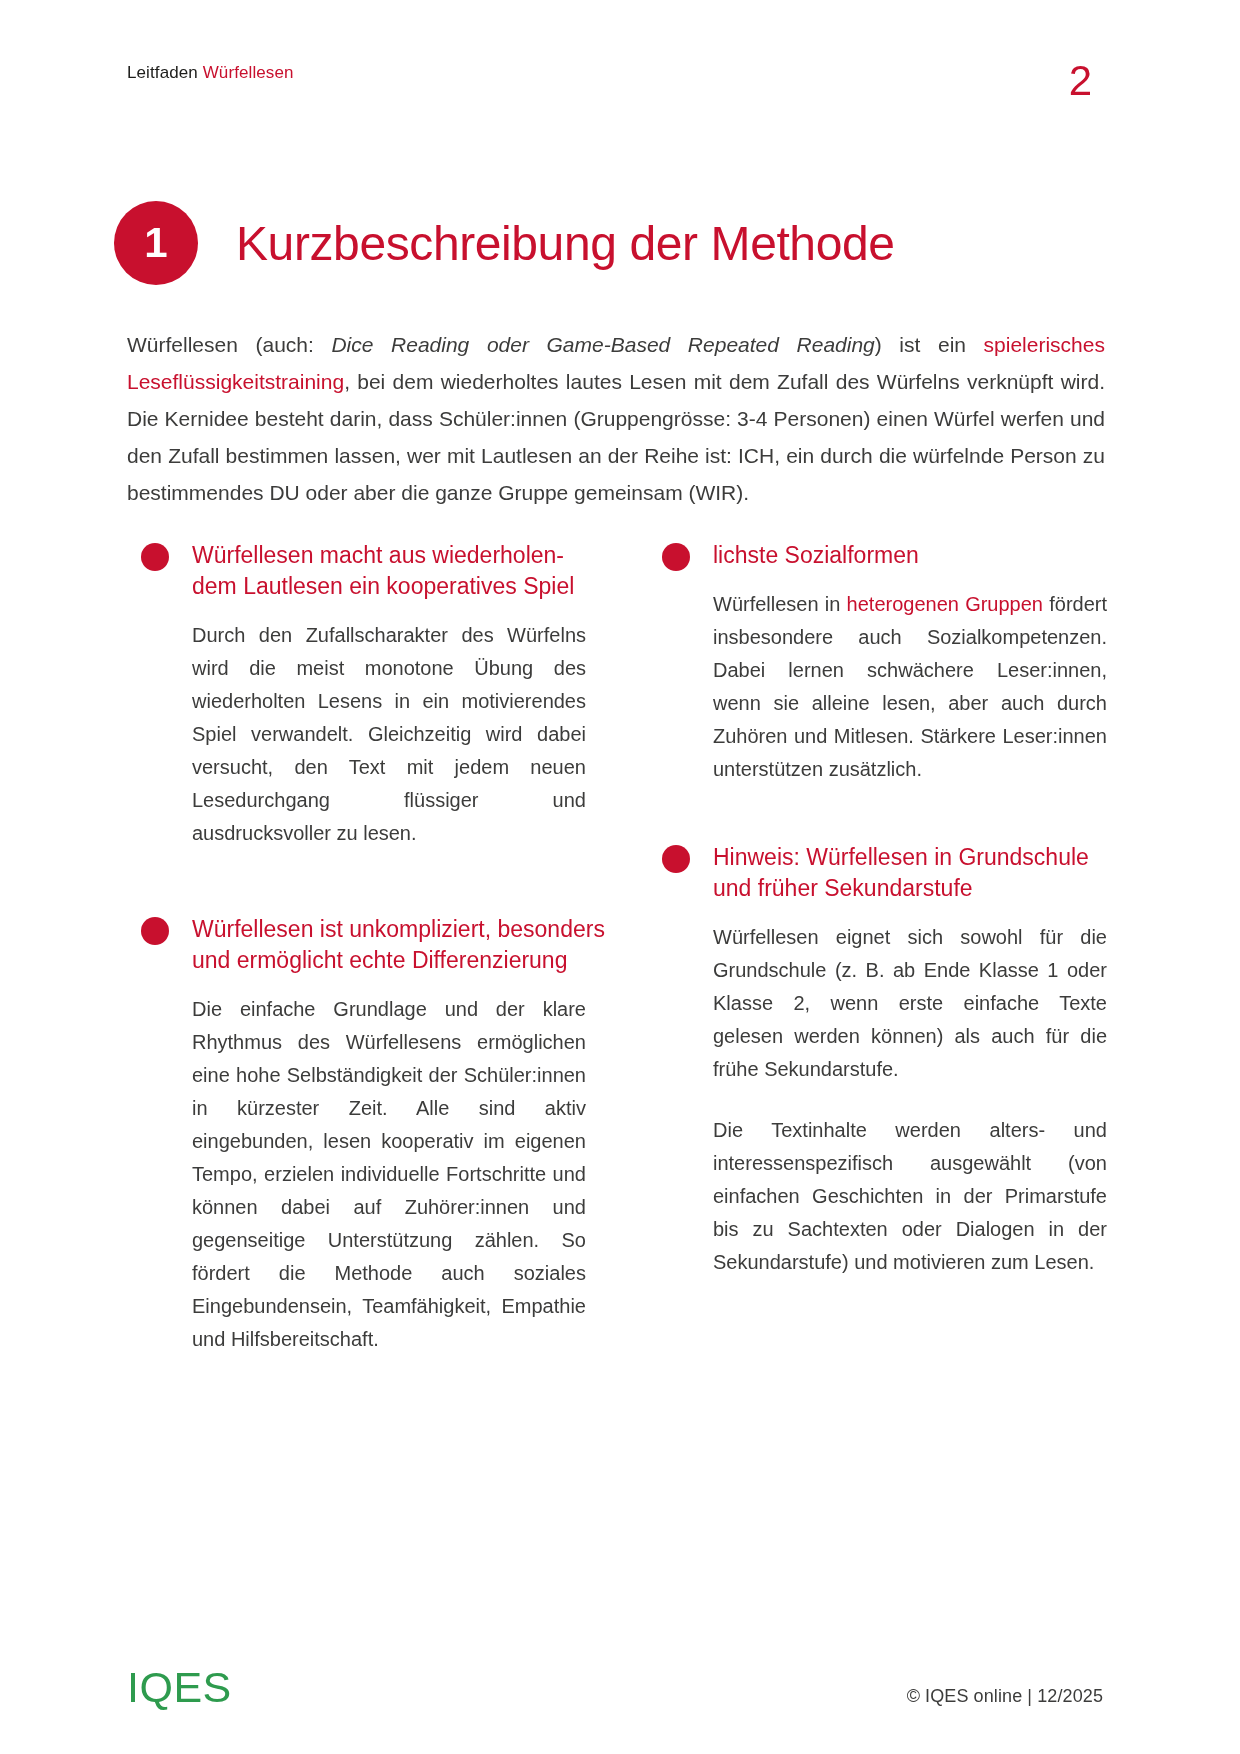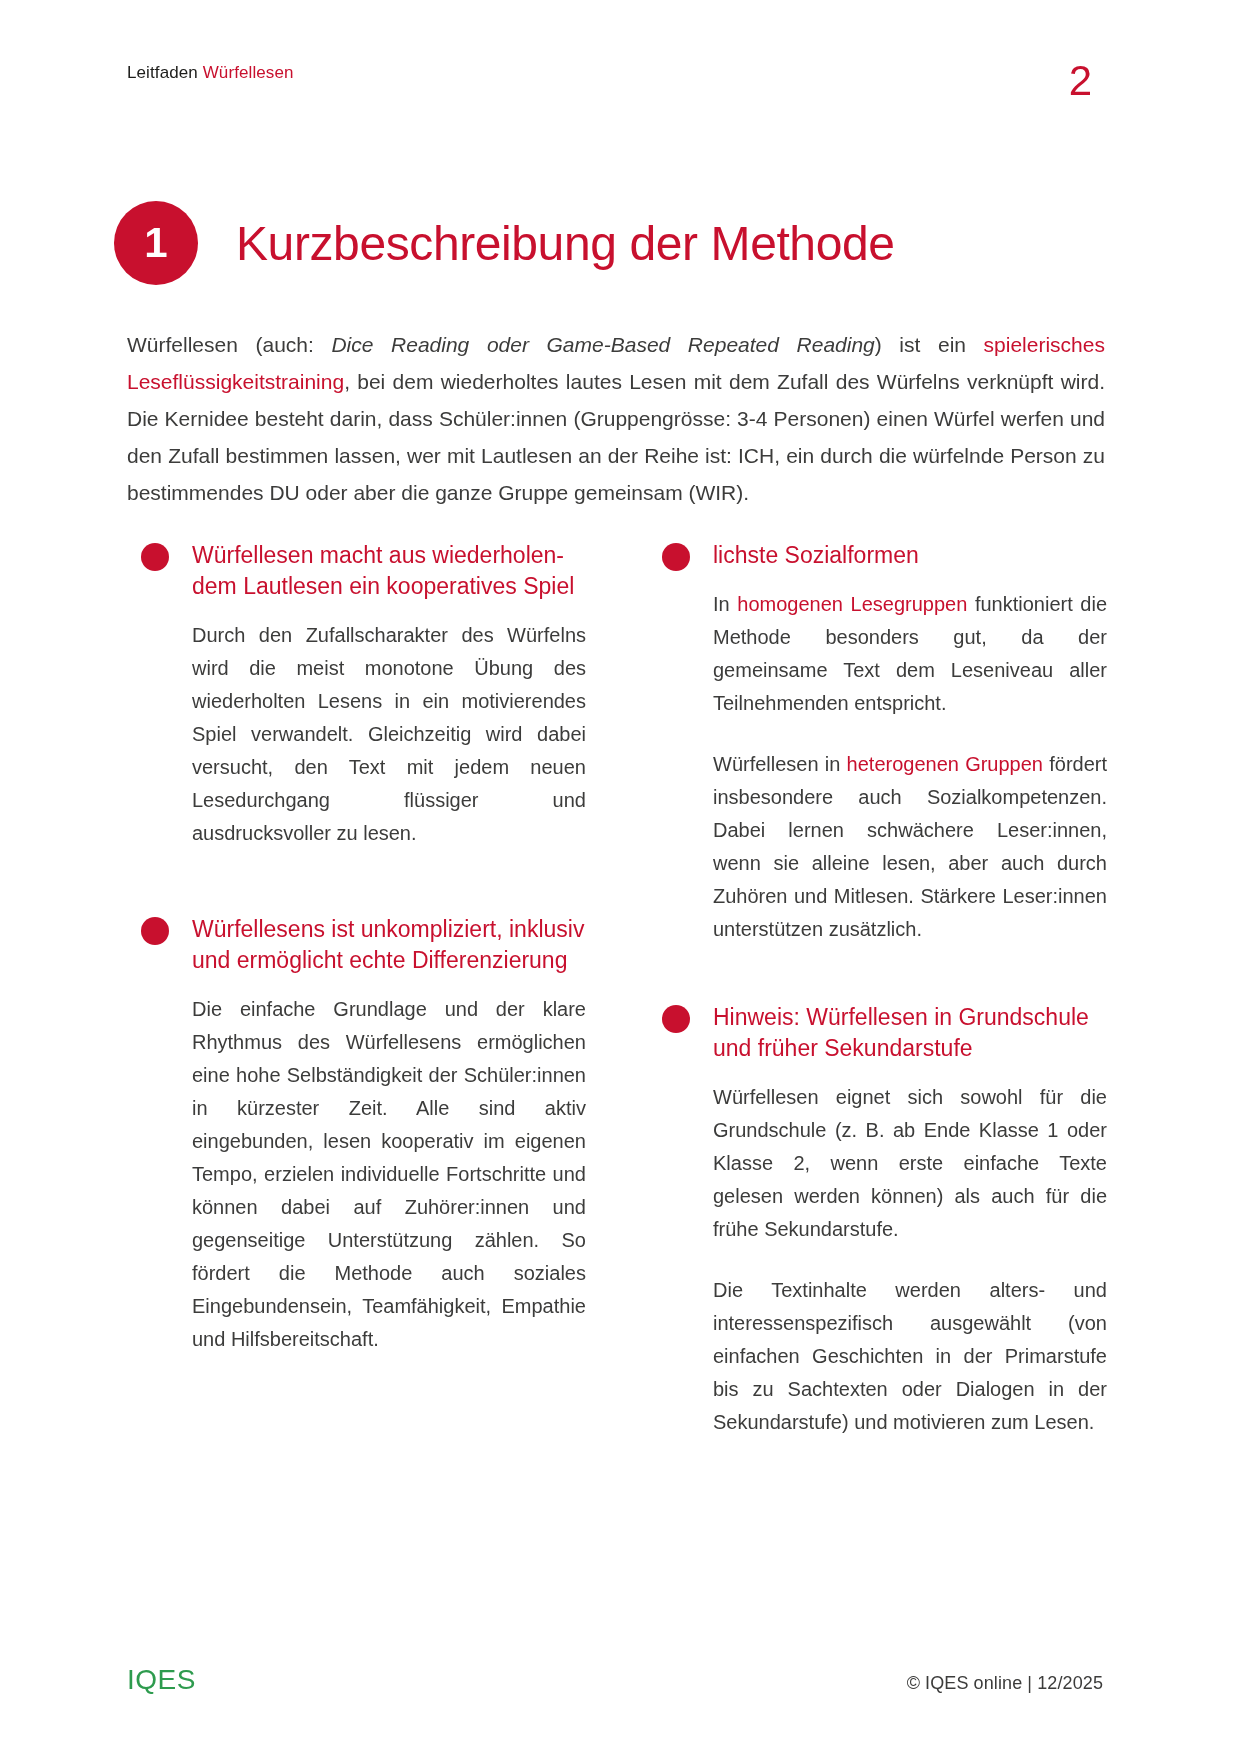--- a/index.html
+++ b/index.html
@@ -135,21 +135,21 @@
   .page-footer{
     position:absolute;
     left:127px; right:137px;
     top:1666px;
     display:flex;
     justify-content:space-between;
     align-items:baseline;
   }
   .footer-logo{
     color:var(--green);
-    font-size:28px;
+    font-size:43px;
     font-weight:400;
     letter-spacing:0.5px;
     line-height:1;
   }
   .footer-copyright{
     font-size:18px;
     color:var(--ink);
     letter-spacing:0.1px;
   }
 </style>
@@ -188,38 +188,37 @@
             <span>dem Lautlesen ein kooperatives Spiel</span>
           </h2>
           <p>Durch den Zufallscharakter des Würfelns wird die meist monotone Übung des wiederholten Lesens in ein motivierendes Spiel verwandelt. Gleichzeitig wird dabei versucht, den Text mit jedem neuen Lesedurchgang flüssiger und ausdrucksvoller zu lesen.</p>
         </div>
       </div>
 
       <div class="topic" style="margin-top:64px;">
         <span class="bullet"></span>
         <div class="topic-body">
           <h2>
-            <span>Würfellesens ist unkompliziert, inklusiv</span>
+            <span>Würfellesen ist unkompliziert, besonders</span>
             <span>und ermöglicht echte Differenzierung</span>
           </h2>
           <p>Die einfache Grundlage und der klare Rhythmus des Würfellesens ermöglichen eine hohe Selbständigkeit der Schüler:innen in kürzester Zeit. Alle sind aktiv eingebunden, lesen kooperativ im eigenen Tempo, erzielen individuelle Fortschritte und können dabei auf Zuhörer:innen und gegenseitige Unterstützung zählen. So fördert die Methode auch soziales Eingebundensein, Teamfähigkeit, Empathie und Hilfsbereitschaft.</p>
         </div>
       </div>
 
     </div>
 
     <div class="column">
 
       <div class="topic">
         <span class="bullet"></span>
         <div class="topic-body">
           <h2>
             <span>lichste Sozialformen</span>
           </h2>
-          <p><span>In </span><span class="red">homogenen Lesegruppen</span><span> funktioniert die Methode besonders gut, da der gemeinsame Text dem Leseniveau aller Teilnehmenden entspricht.</span></p>
           <p><span>Würfellesen in </span><span class="red">heterogenen Gruppen</span><span> fördert insbesondere auch Sozialkompetenzen. Dabei lernen schwächere Leser:innen, wenn sie alleine lesen, aber auch durch Zuhören und Mitlesen. Stärkere Leser:innen unterstützen zusätzlich.</span></p>
         </div>
       </div>
 
       <div class="topic" style="margin-top:56px;">
         <span class="bullet"></span>
         <div class="topic-body">
           <h2>
             <span>Hinweis: Würfellesen in Grundschule</span>
             <span>und früher Sekundarstufe</span>

